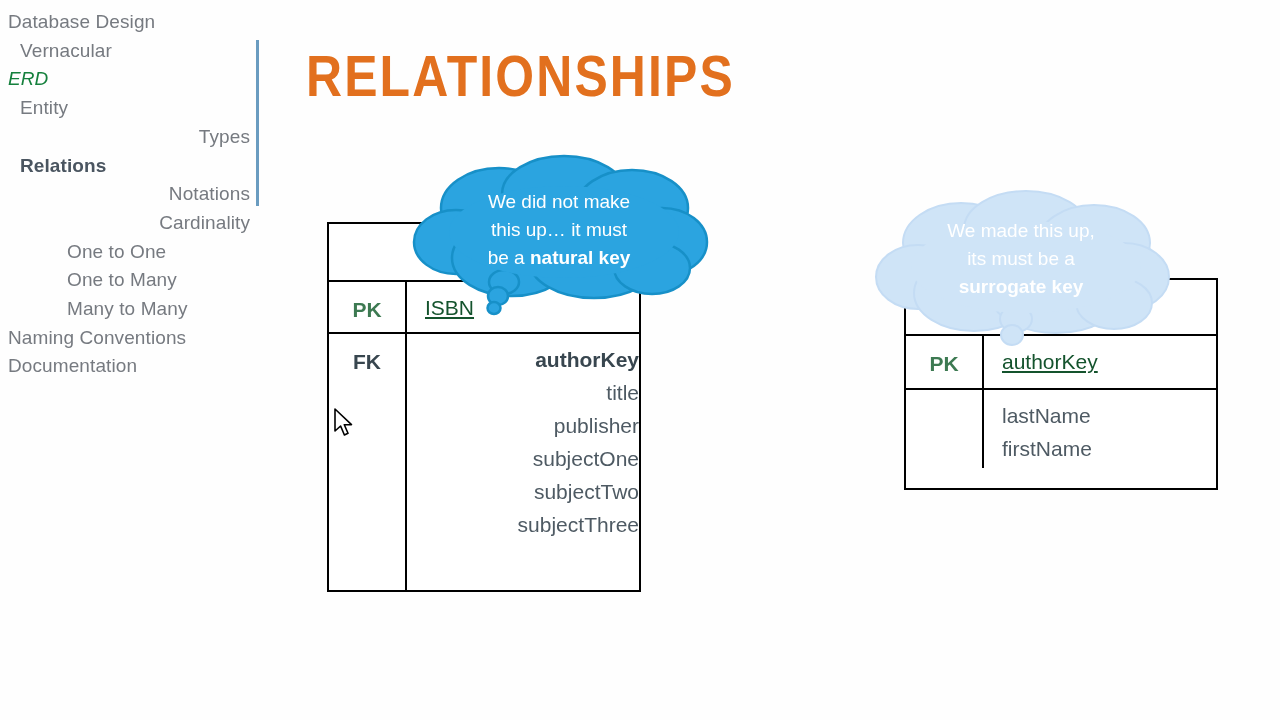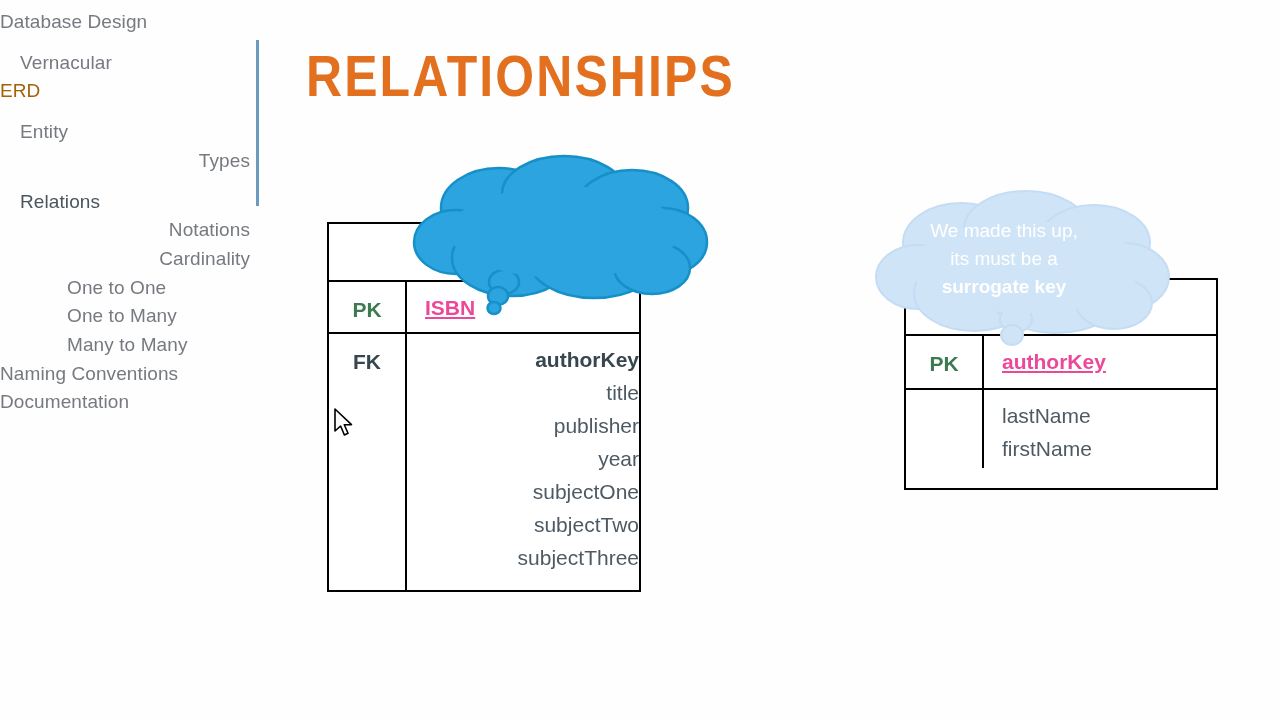--- a/index.html
+++ b/index.html
@@ -33,31 +33,32 @@
     width: 250px;
   }
   .outline-item {
     font-family: "Liberation Sans", sans-serif;
     font-size: 19px;
     line-height: 28.7px;
     color: #767a80;
     white-space: nowrap;
     letter-spacing: 0.1px;
   }
-  .outline-item.lvl0 { padding-left: 0; }
-  .outline-item.lvl1 { padding-left: 20px; margin-top: 12px; }
+  .outline-item.lvl0 { padding-left: 8px; }
+  .outline-item.lvl1 { padding-left: 20px; }
   .outline-item.lvl2 { padding-left: 32px; text-align: right; }
   .outline-item.lvl3 { padding-left: 67px; }
 
   .outline-item.accent-green {
-    color: #a16207;
+    color: #15803d;
+    font-style: italic;
   }
   .outline-item.current {
     color: #4a5560;
-    font-weight: normal;
+    font-weight: bold;
   }
 
   #outline-divider {
     position: absolute;
     left: 256px;
     top: 40px;
     width: 3px;
     height: 166px;
     background: #6a9cc0;
   }
@@ -123,22 +124,22 @@
     padding: 9px 0 9px 18px;
     font-family: "Liberation Sans", sans-serif;
     font-size: 21px;
     color: #4e5a63;
   }
   .attr {
     line-height: 33px;
     white-space: nowrap;
   }
   .attr.key {
-    color: #ec4899;
-    font-weight: bold;
+    color: #14532d;
+    font-weight: normal;
     text-decoration: underline;
     text-underline-offset: 2px;
   }
   .attr.fkattr {
     color: #38464f;
     font-weight: bold;
   }
 
   
   #entity-book {
@@ -178,21 +179,21 @@
     line-height: 28px;
     font-size: 19px;
     white-space: nowrap;
   }
   .bubble-text b { font-weight: bold; }
 
   #bubble-natural { left: 404px; top: 150px; width: 310px; height: 180px; }
   #bubble-natural .bubble-text { left: 30px; top: 38px; width: 250px; }
 
   #bubble-surrogate { left: 866px; top: 185px; width: 310px; height: 180px; }
-  #bubble-surrogate .bubble-text { left: 13px; top: 32px; width: 250px; }
+  #bubble-surrogate .bubble-text { left: 30px; top: 32px; width: 250px; }
 
   
   #cursor {
     position: absolute;
     left: 334px;
     top: 408px;
     width: 22px;
     height: 32px;
     pointer-events: none;
   }
@@ -230,21 +231,20 @@
       <div class="attr-cell">
         <div class="attr key">ISBN</div>
       </div>
     </div>
     <div class="entity-row fk-row">
       <div class="key-cell fk">FK</div>
       <div class="attr-cell">
         <div class="attr fkattr">authorKey</div>
         <div class="attr">title</div>
         <div class="attr">publisher</div>
-        <div class="attr">year</div>
         <div class="attr">subjectOne</div>
         <div class="attr">subjectTwo</div>
         <div class="attr">subjectThree</div>
       </div>
     </div>
   </div>
 
   <div class="entity" id="entity-author">
     <div class="entity-title-row">
       <span class="entity-title">Author</span>
@@ -276,20 +276,27 @@
         <ellipse cx="190" cy="110" rx="65" ry="38"></ellipse>
         <ellipse cx="248" cy="118" rx="38" ry="26"></ellipse>
         <ellipse cx="100" cy="132" rx="15" ry="12"></ellipse>
         <ellipse cx="94" cy="146" rx="10" ry="9"></ellipse>
         <ellipse cx="90" cy="158" rx="6.5" ry="6"></ellipse>
       </g>
       <g fill="#2ba4e0" stroke="none">
         <ellipse cx="160" cy="82" rx="115" ry="46"></ellipse>
       </g>
     </svg>
+    <div class="bubble-text">
+      <div>We did not make</div>
+      <div>this up… it must</div>
+      <div>
+        <span>be a </span><b>natural key</b>
+      </div>
+    </div>
   </div>
 
   <div class="bubble" id="bubble-surrogate">
     <svg width="310" height="180" viewBox="0 0 310 180">
       <g fill="#cfe4f7" stroke="#c4dcf4" stroke-width="2">
         <ellipse cx="95" cy="58" rx="58" ry="40"></ellipse>
         <ellipse cx="160" cy="44" rx="62" ry="38"></ellipse>
         <ellipse cx="228" cy="58" rx="56" ry="38"></ellipse>
         <ellipse cx="258" cy="92" rx="45" ry="34"></ellipse>
         <ellipse cx="52" cy="92" rx="42" ry="32"></ellipse>

